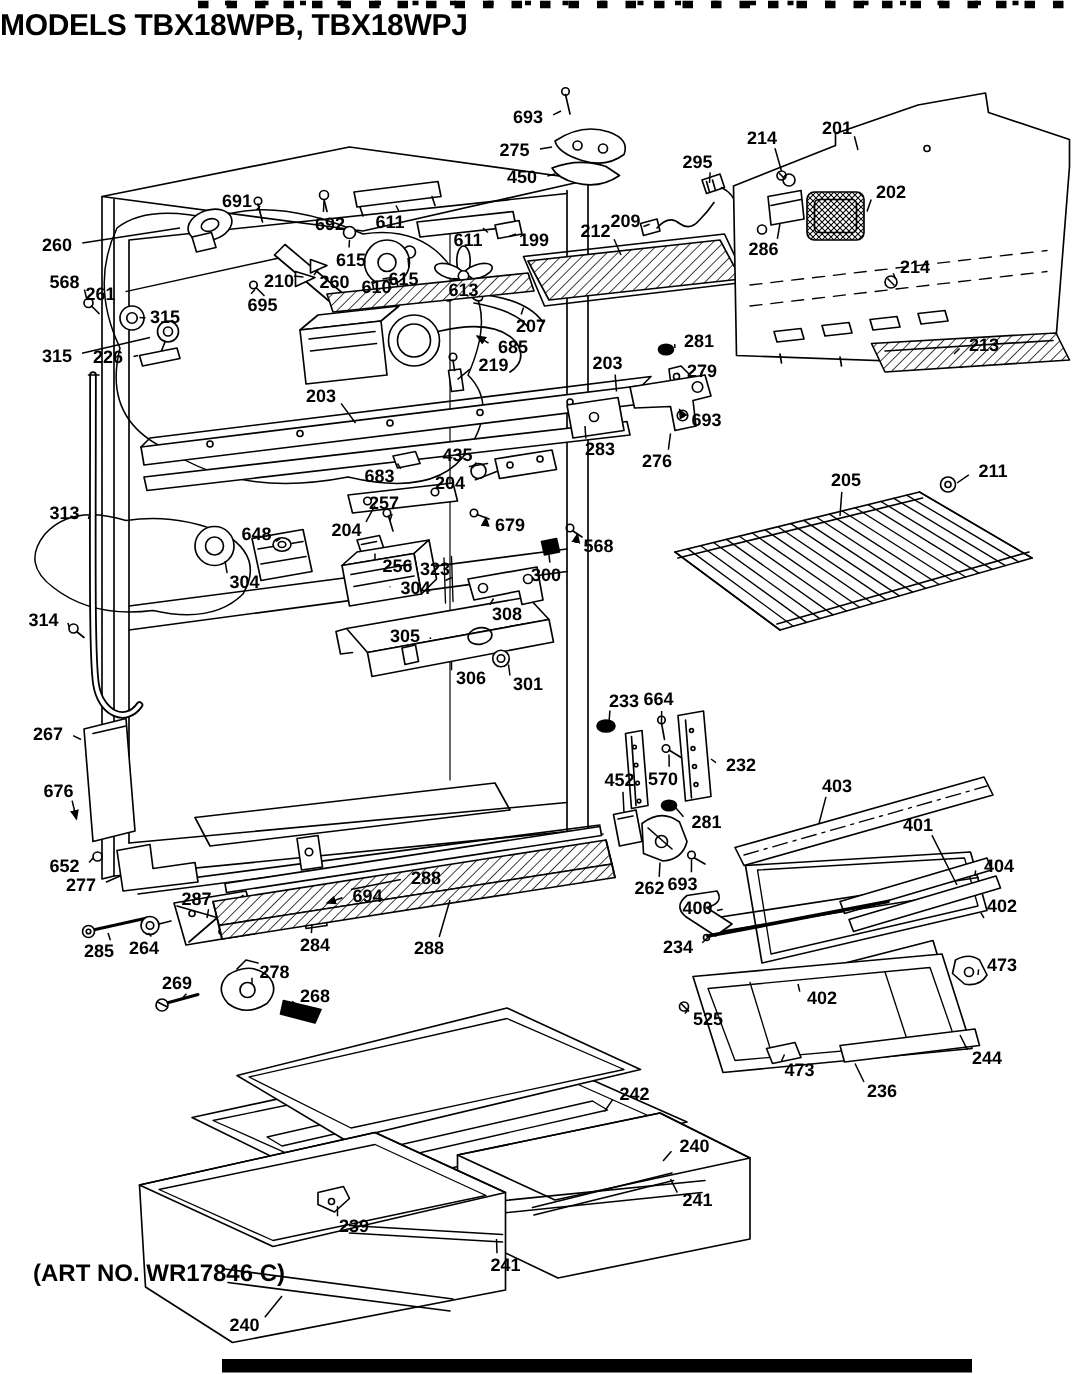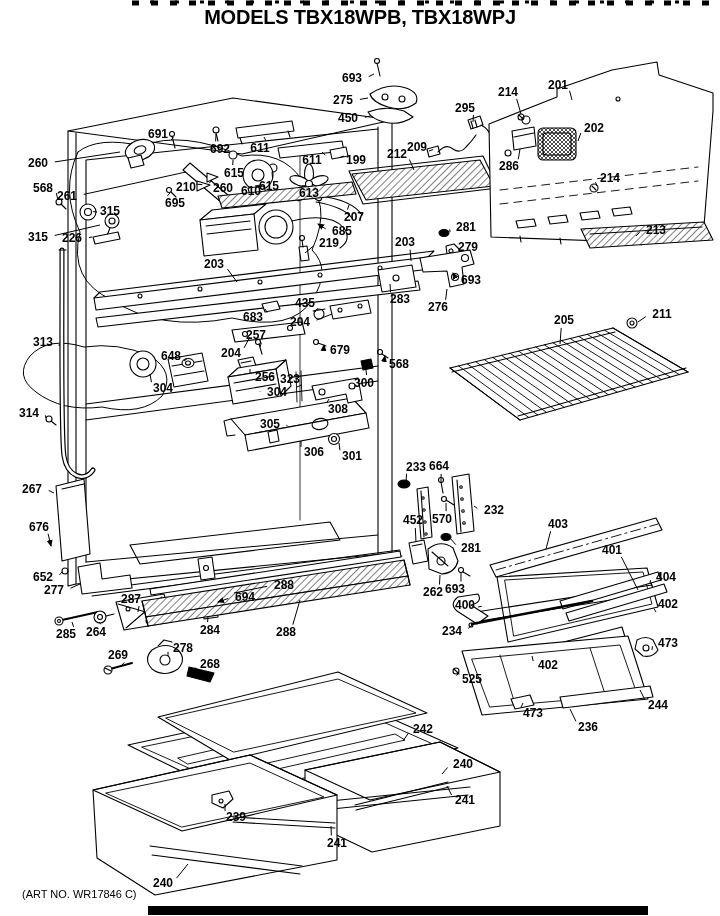--- a/index.html
+++ b/index.html
@@ -1,18 +1,18 @@
 <!DOCTYPE html>
 <html><head>
 <meta charset="utf-8">
 <style>
   body{margin:0;background:#fff}
   .page{position:relative;width:720px;height:916px;background:#fff;overflow:hidden;font-family:"Liberation Sans",sans-serif}
-  .title{position:absolute;top:6px;left:0;width:100%;text-align:center;font-size:20px;font-weight:bold;letter-spacing:-0.2px;color:#000;white-space:nowrap}
-  .footer{position:absolute;left:22px;top:888px;font-size:11px;font-weight:normal;color:#000}
+  .title{position:absolute;top:6px;left:0;width:100%;text-align:left;font-size:20px;font-weight:bold;letter-spacing:-0.2px;color:#000;white-space:nowrap}
+  .footer{position:absolute;left:22px;top:841px;font-size:16px;font-weight:bold;color:#000}
   svg.art{position:absolute;left:0;top:0}
   .plbl{font-family:"Liberation Sans",sans-serif;font-size:12px;font-weight:bold;fill:#000}
 </style>
 </head>
 <body>
 
 <div class="page">
   <div class="title">MODELS TBX18WPB, TBX18WPJ</div>
 
   <svg class="art" width="720" height="916" viewBox="0 0 720 916">

